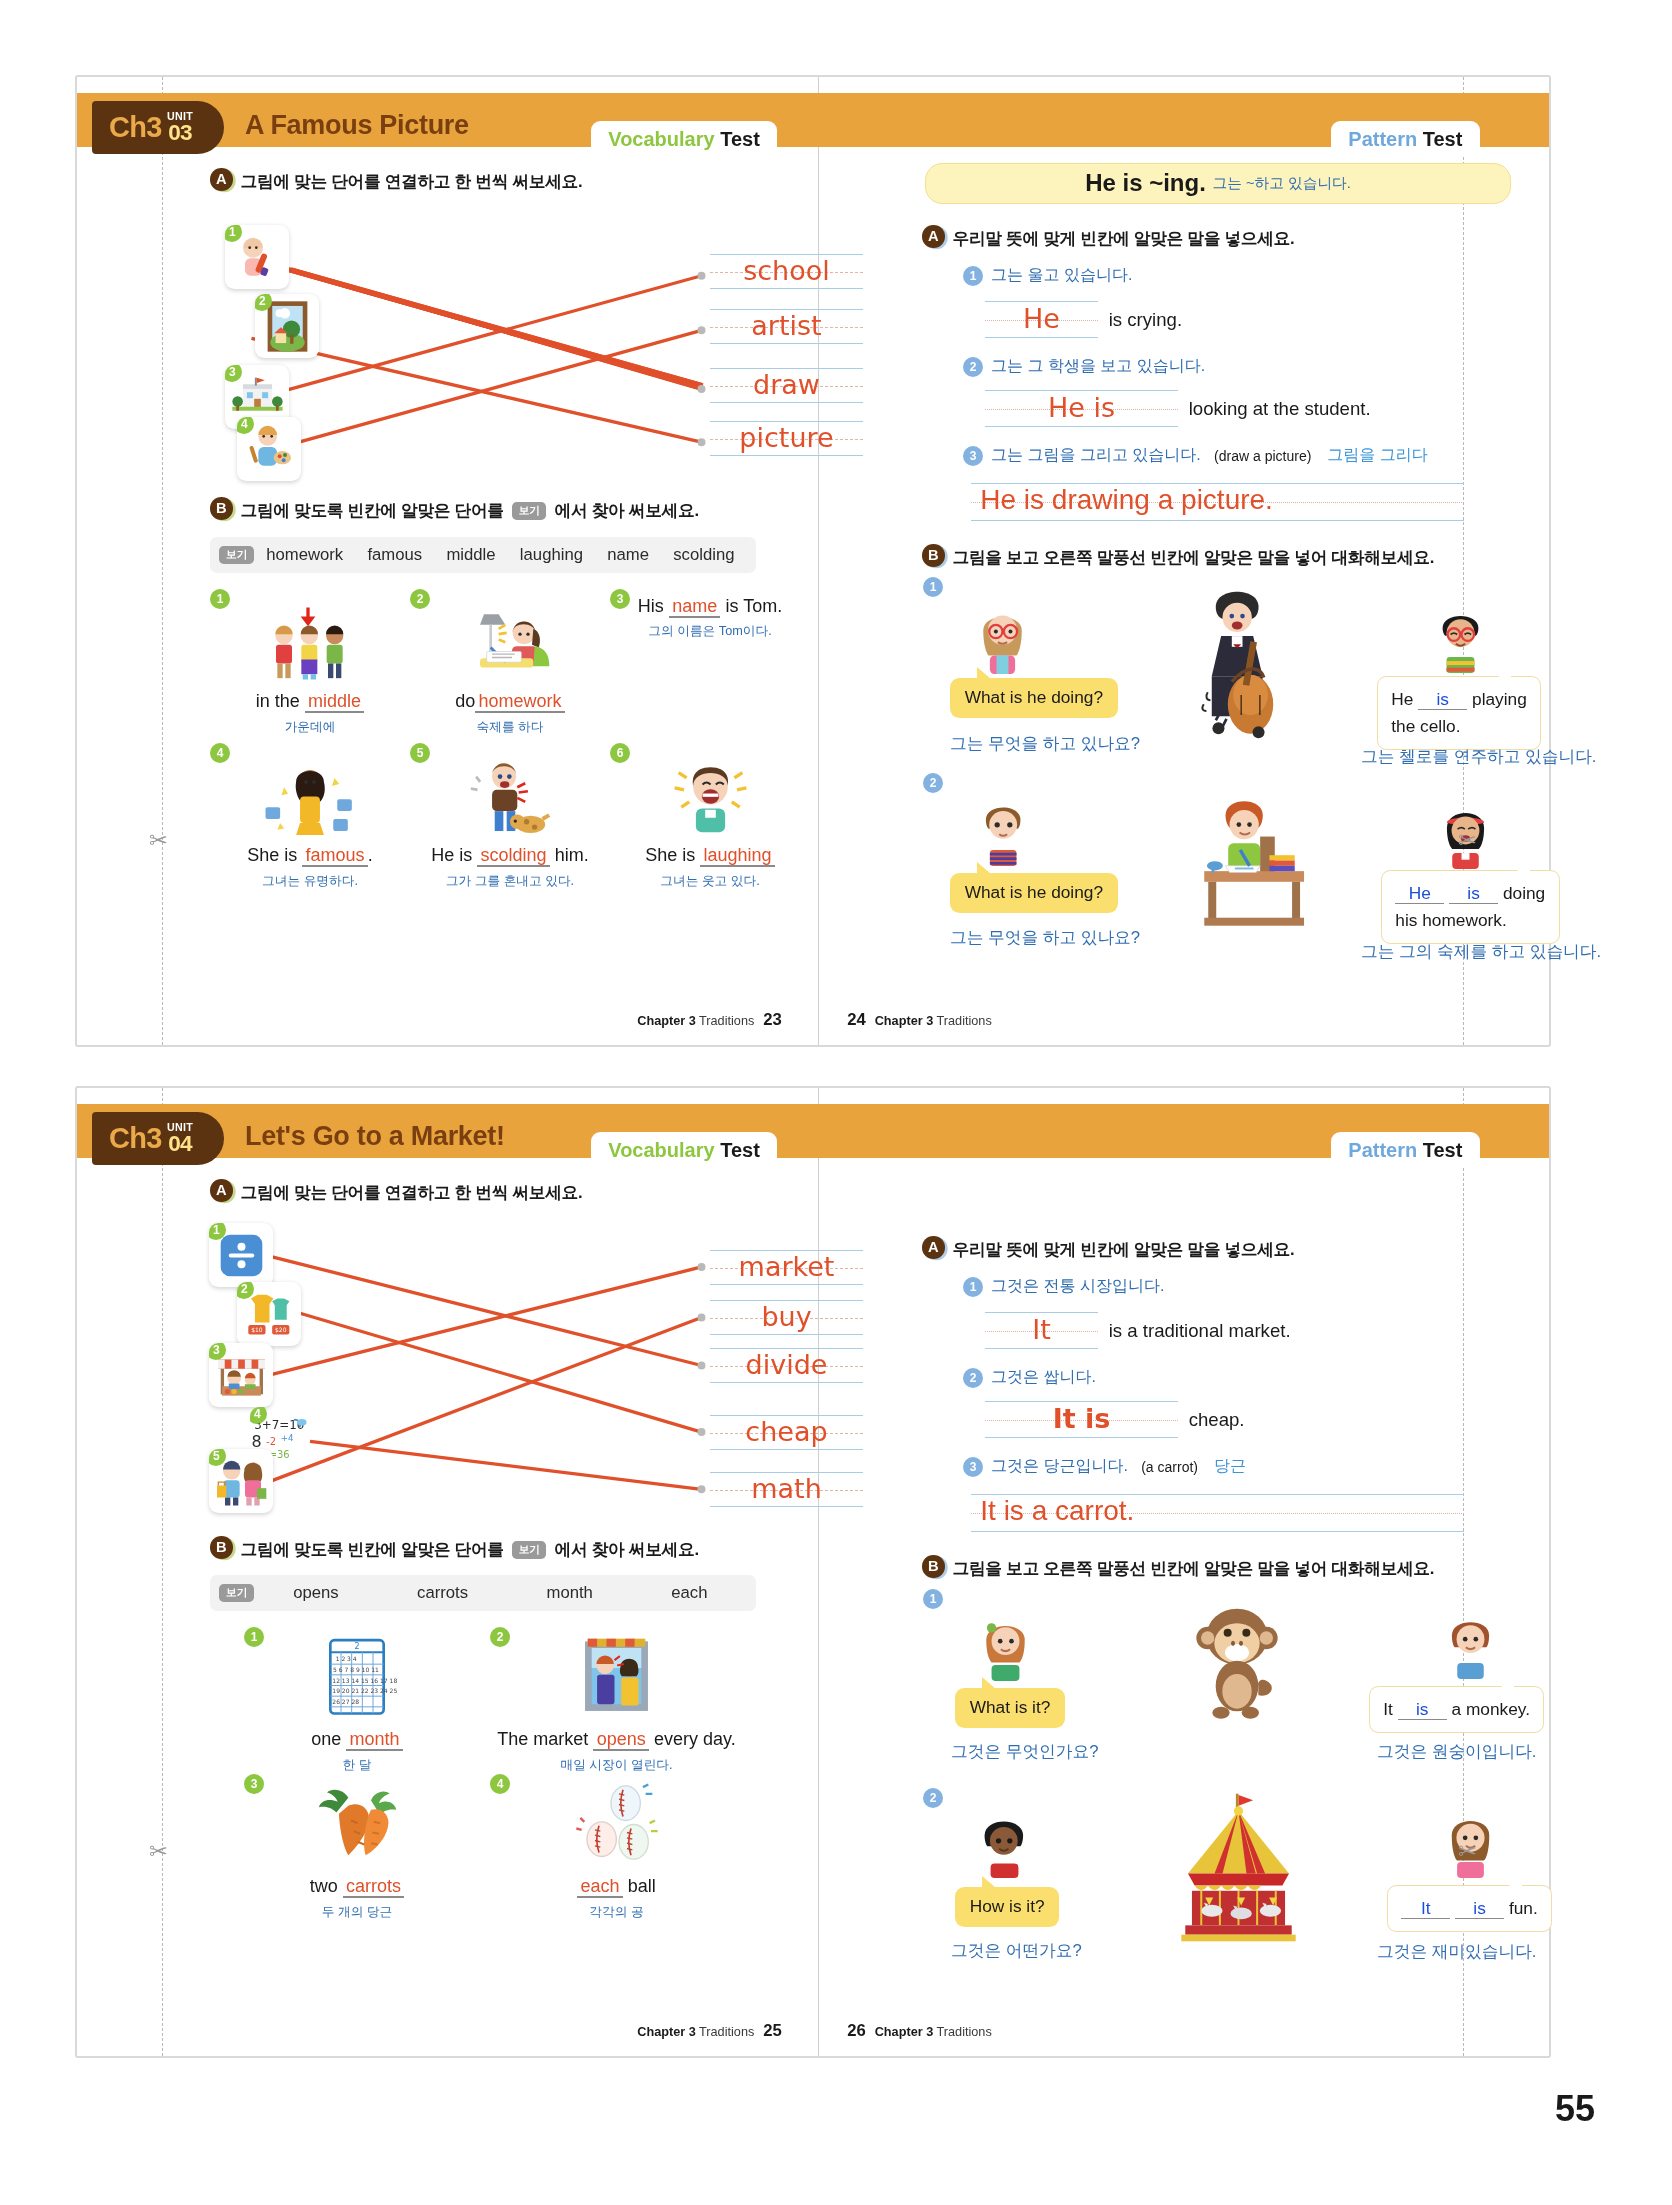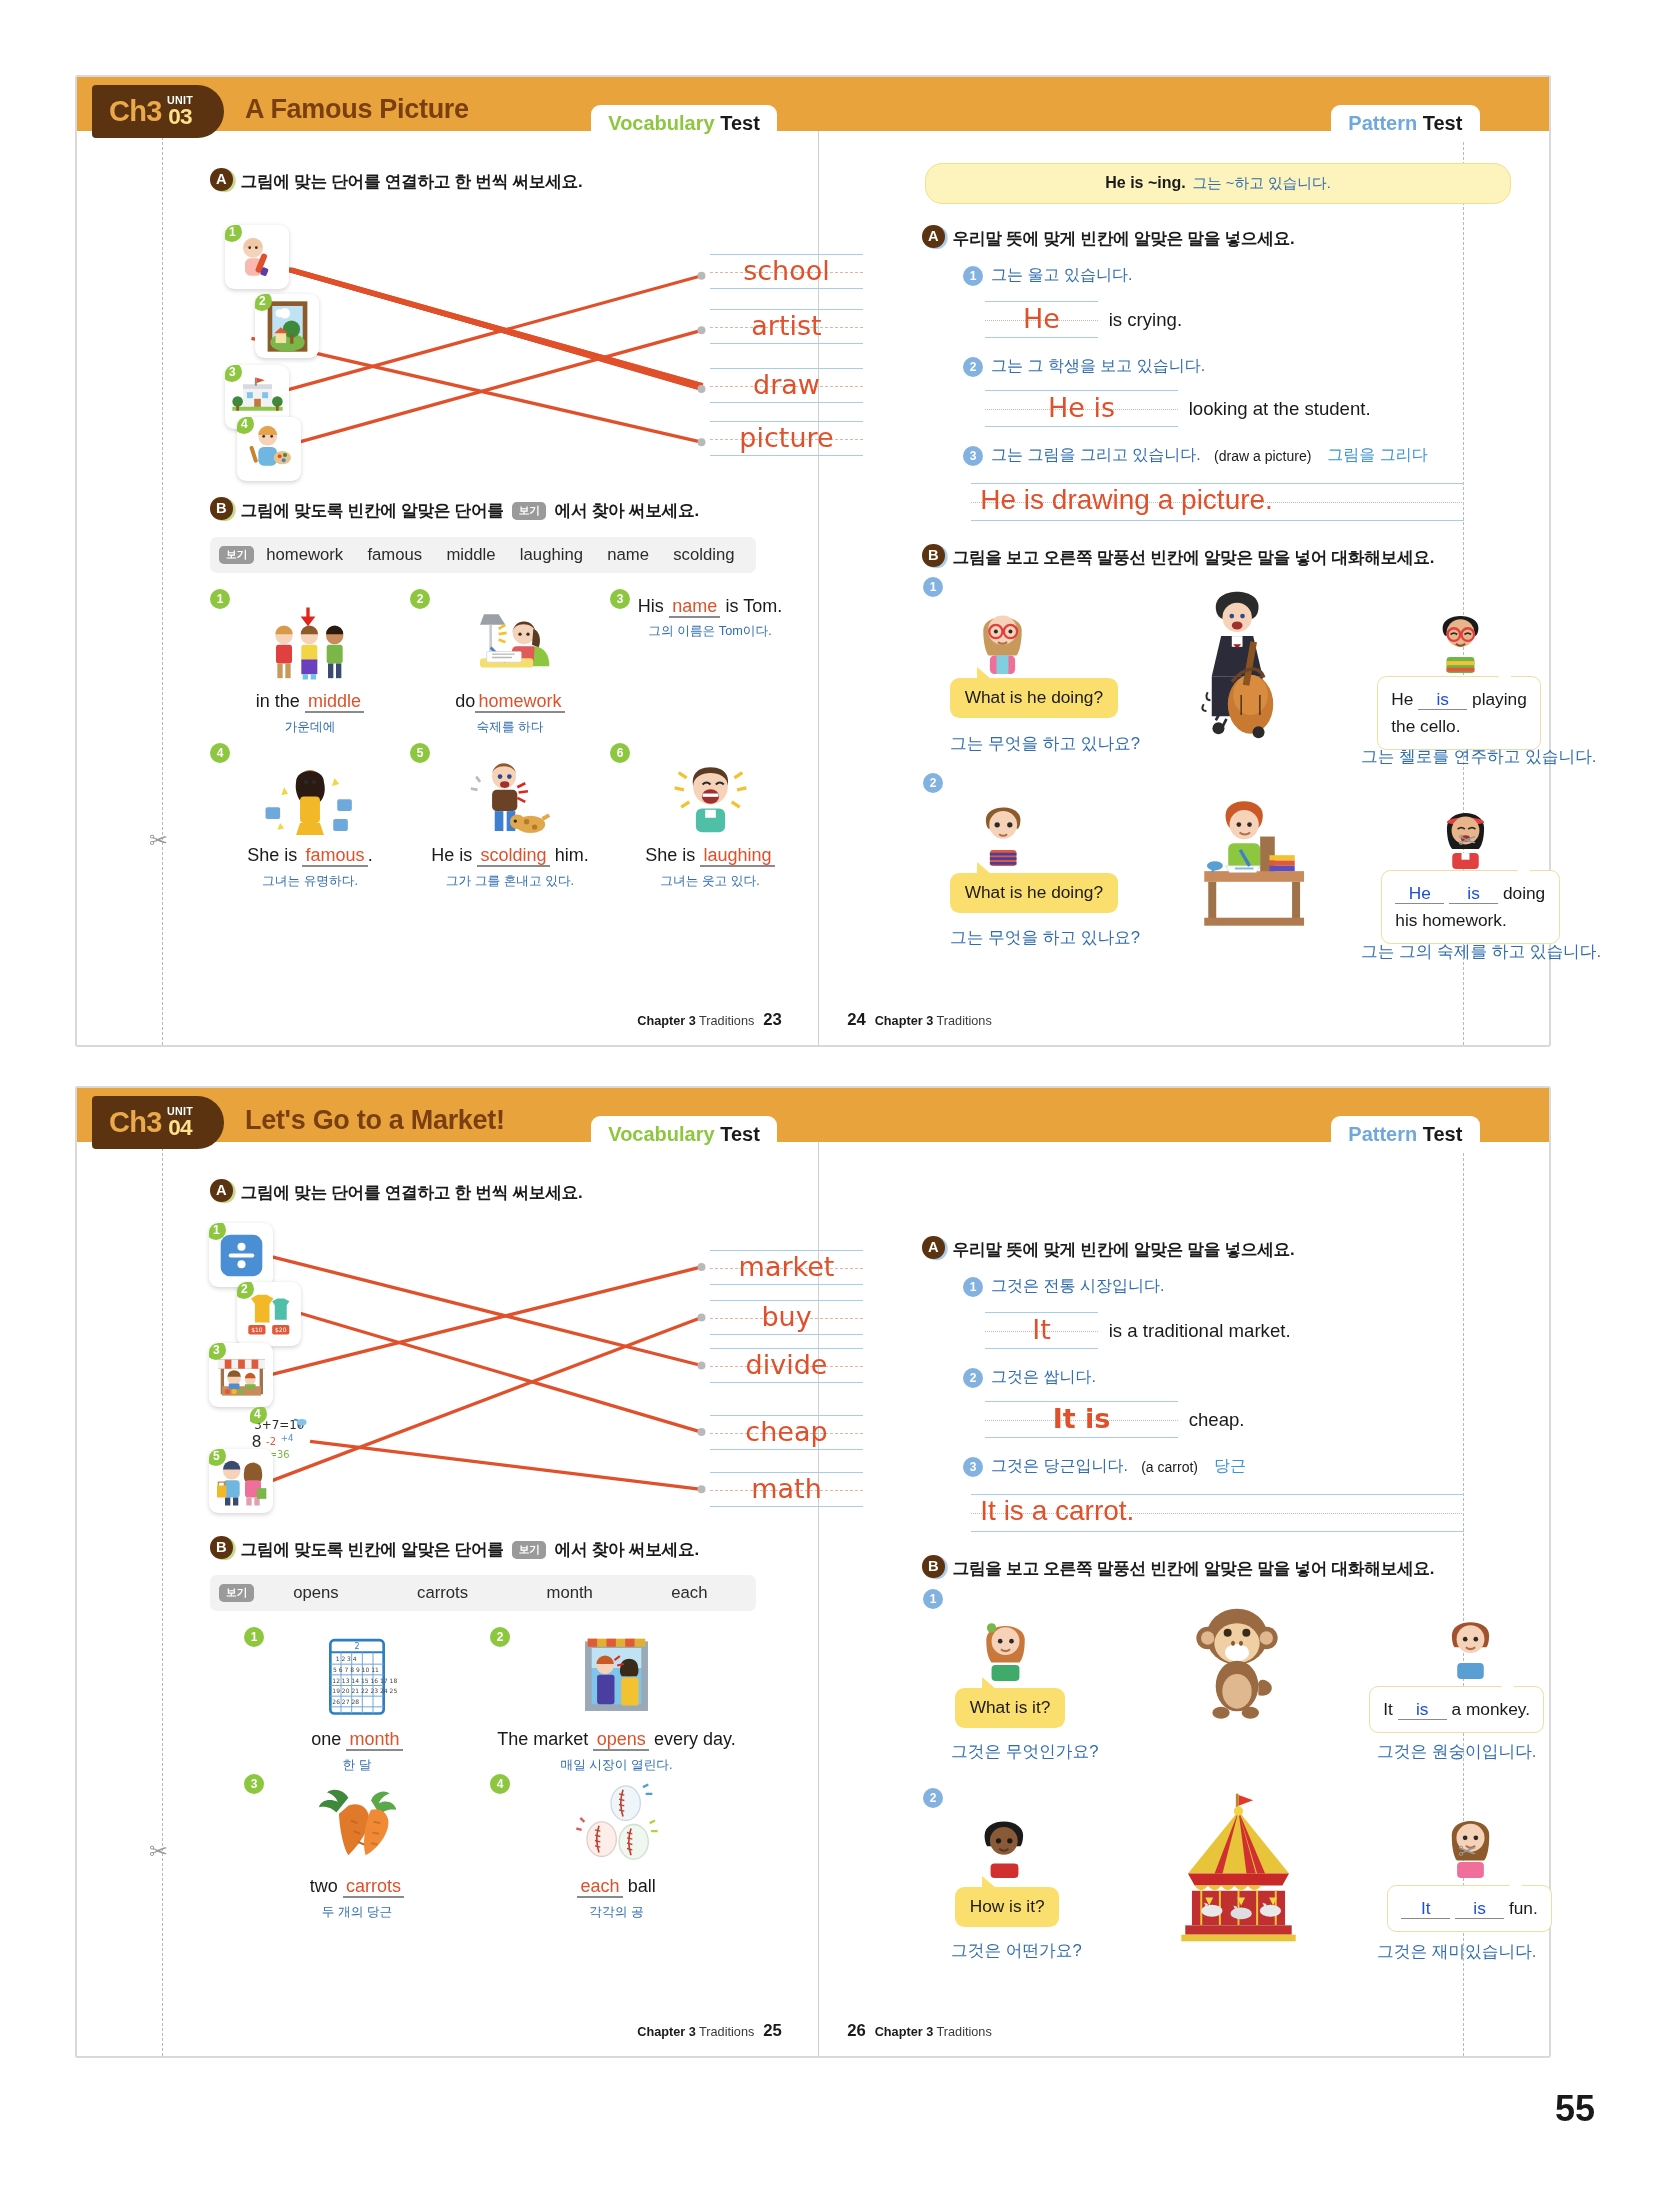--- a/index.html
+++ b/index.html
@@ -34,21 +34,21 @@
   .fold.right { left: auto; right: 85px; }
 
   
   .centre-div {
     position: absolute; top: 0; bottom: 0; left: 741px;
     border-left: 1.3px solid #cfcfcf;
   }
 
   
   .hdr {
-    position: absolute; left: 0; right: 0; top: 0; height: 54px;
+    position: absolute; left: 0; right: 0; top: 16px; height: 54px;
     background: #e8a33d;
   }
   .hdr-left { position: absolute; left: 0; top: 0; width: 741px; height: 67px; }
   .hdr-right { position: absolute; left: 741px; top: 0; right: 0; height: 67px; }
 
   .chbadge {
     position: absolute; left: 14.7px; top: 8px;
     height: 53px; padding: 0 31px 0 17.3px;
     background: #5c3310;
     border-radius: 5.3px 35px 35px 5.3px;
@@ -191,21 +191,21 @@
 
   
   .pattern-box {
     position: absolute;
     background: #fdf3bd;
     border: 1.3px solid #f3e08f;
     border-radius: 17.3px;
     height: 41px;
     display: flex; align-items: center; justify-content: center;
   }
-  .pattern-box .pb-en { font-size: 16px; font-weight: 700; color: #1a1a1a; }
+  .pattern-box .pb-en { font-size: 24px; font-weight: 700; color: #1a1a1a; }
   .pattern-box .pb-ko { font-size: 14.7px; color: #2f6cb0; margin-left: 6.7px; }
 
   
   .pq { position: absolute; }
   .pq .qline { display: flex; align-items: center; gap: 8px; }
   .pq .qko { font-size: 16px; color: #2f6cb0; }
   .pq .qen { font-size: 14px; color: #1a1a1a; margin-left: 5.3px; }
   .pq .qkhint { font-size: 16px; color: #3a93d6; margin-left: 8px; }
 
   .answer-row { position: absolute; display: flex; align-items: center; }

